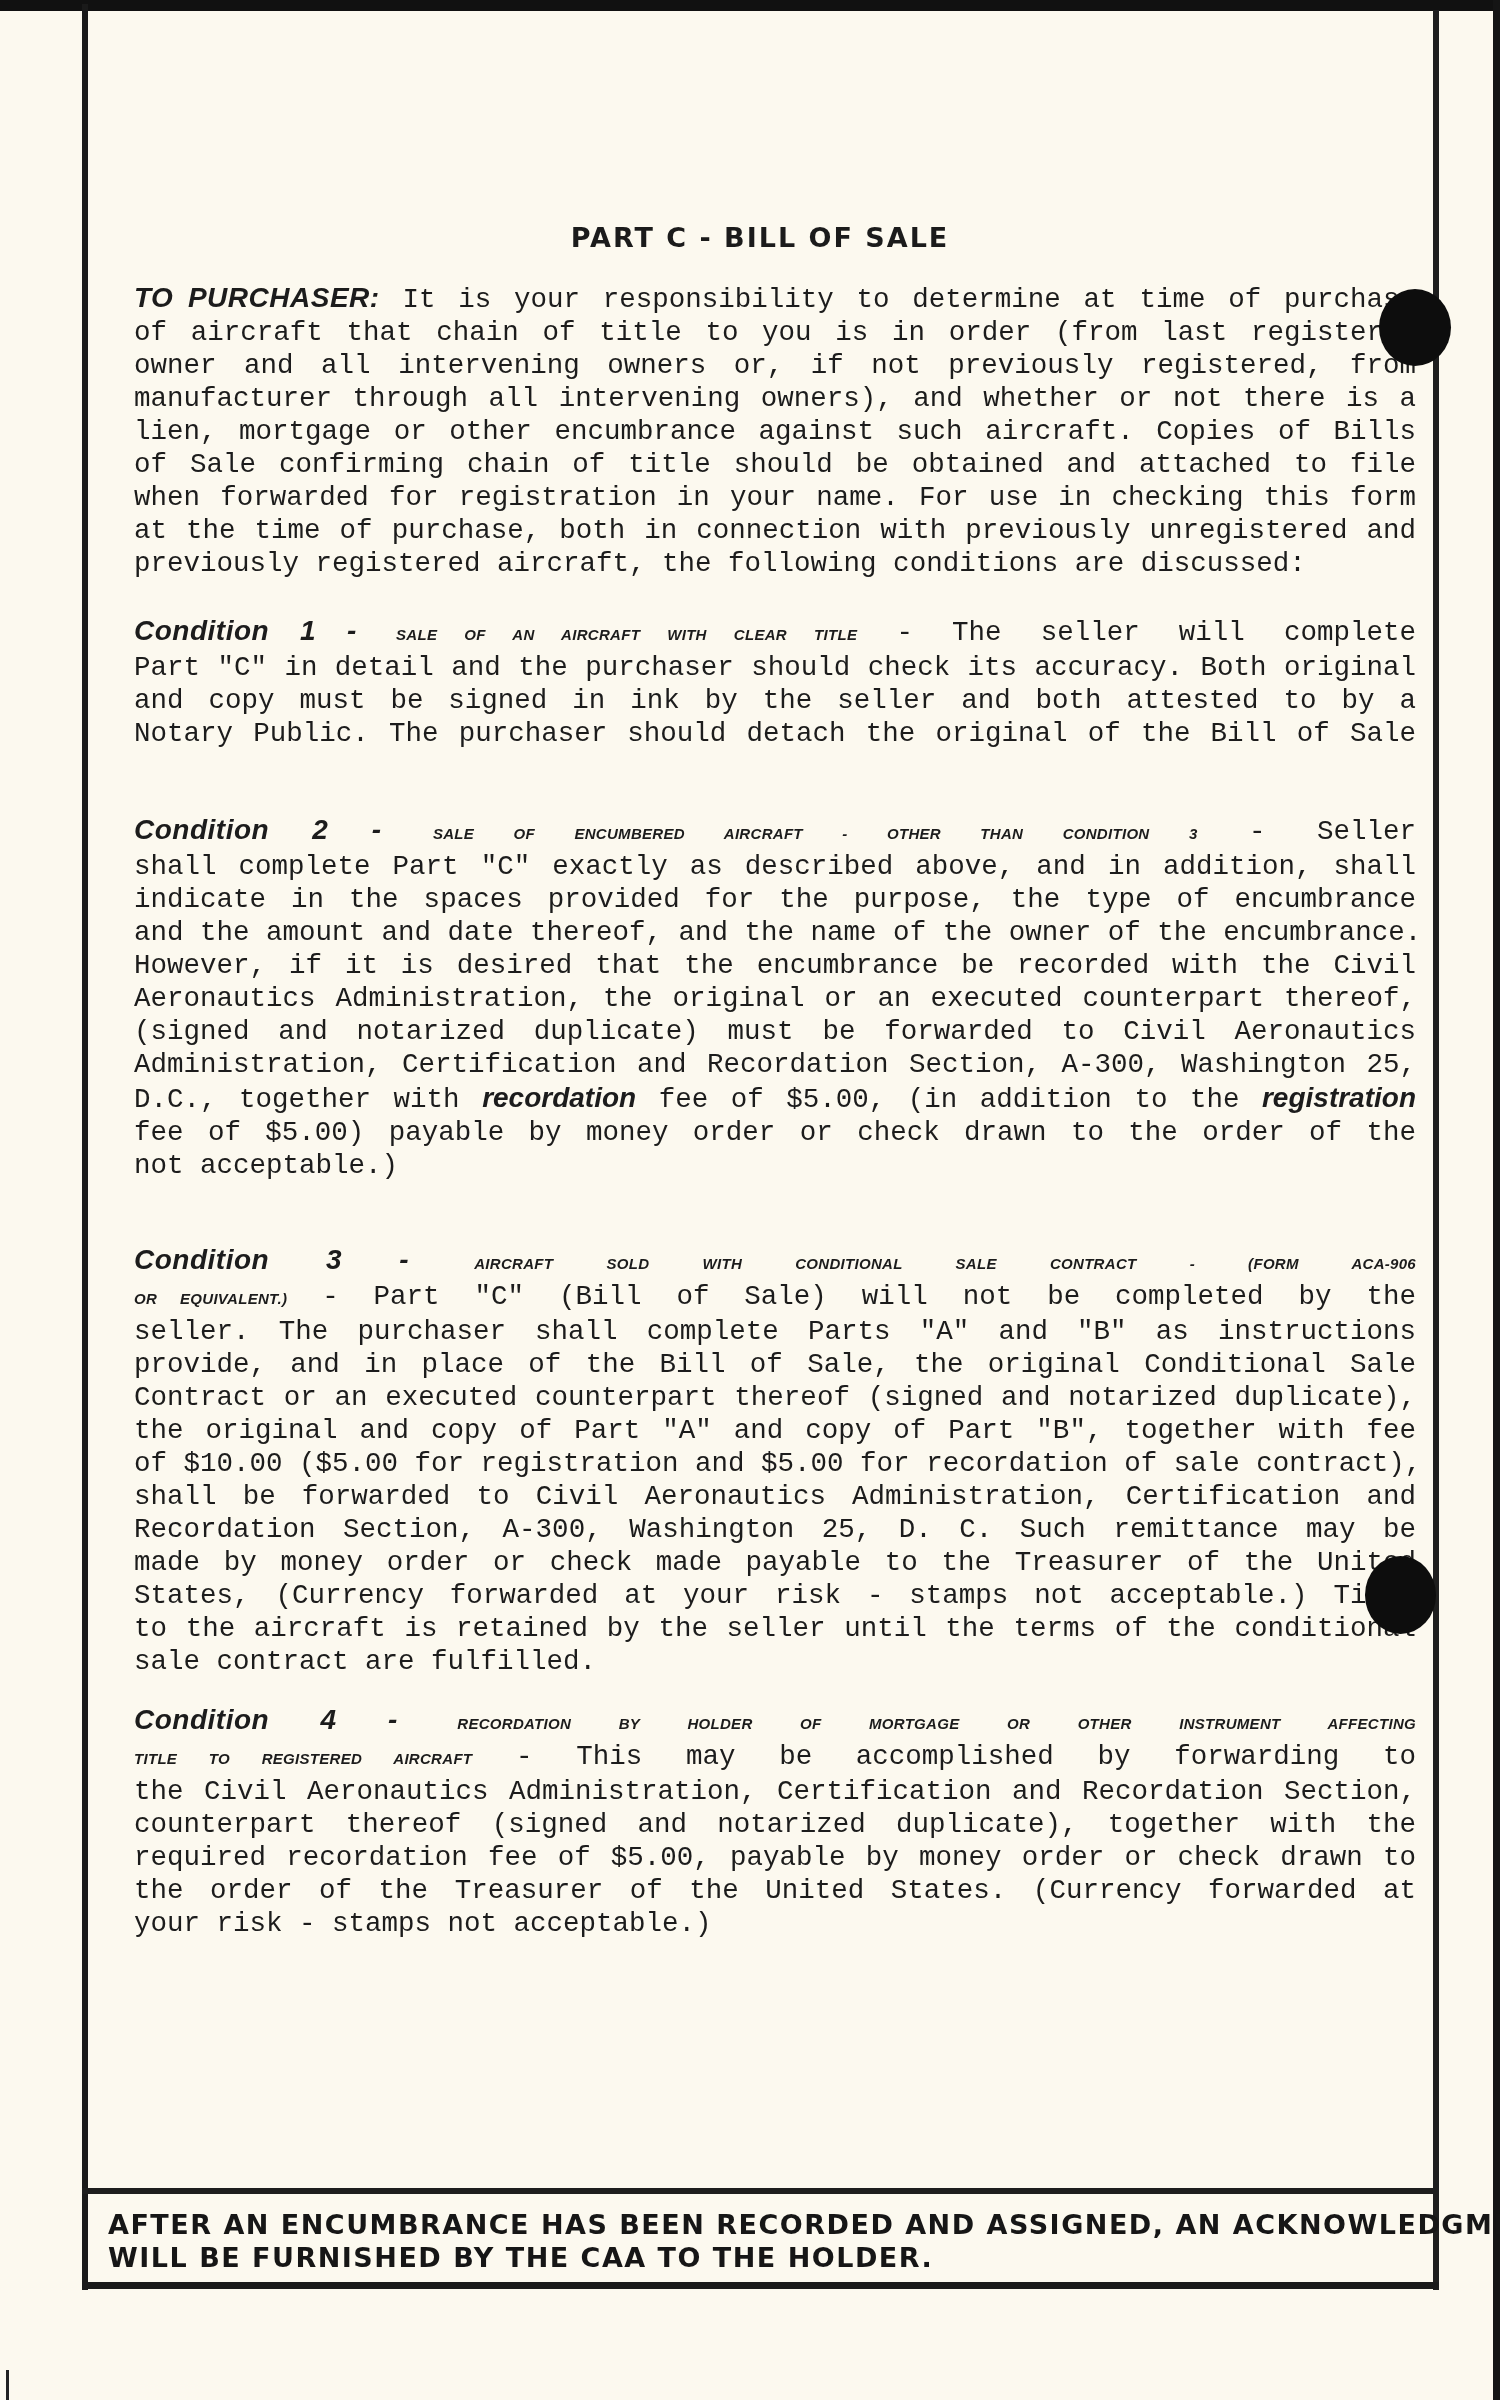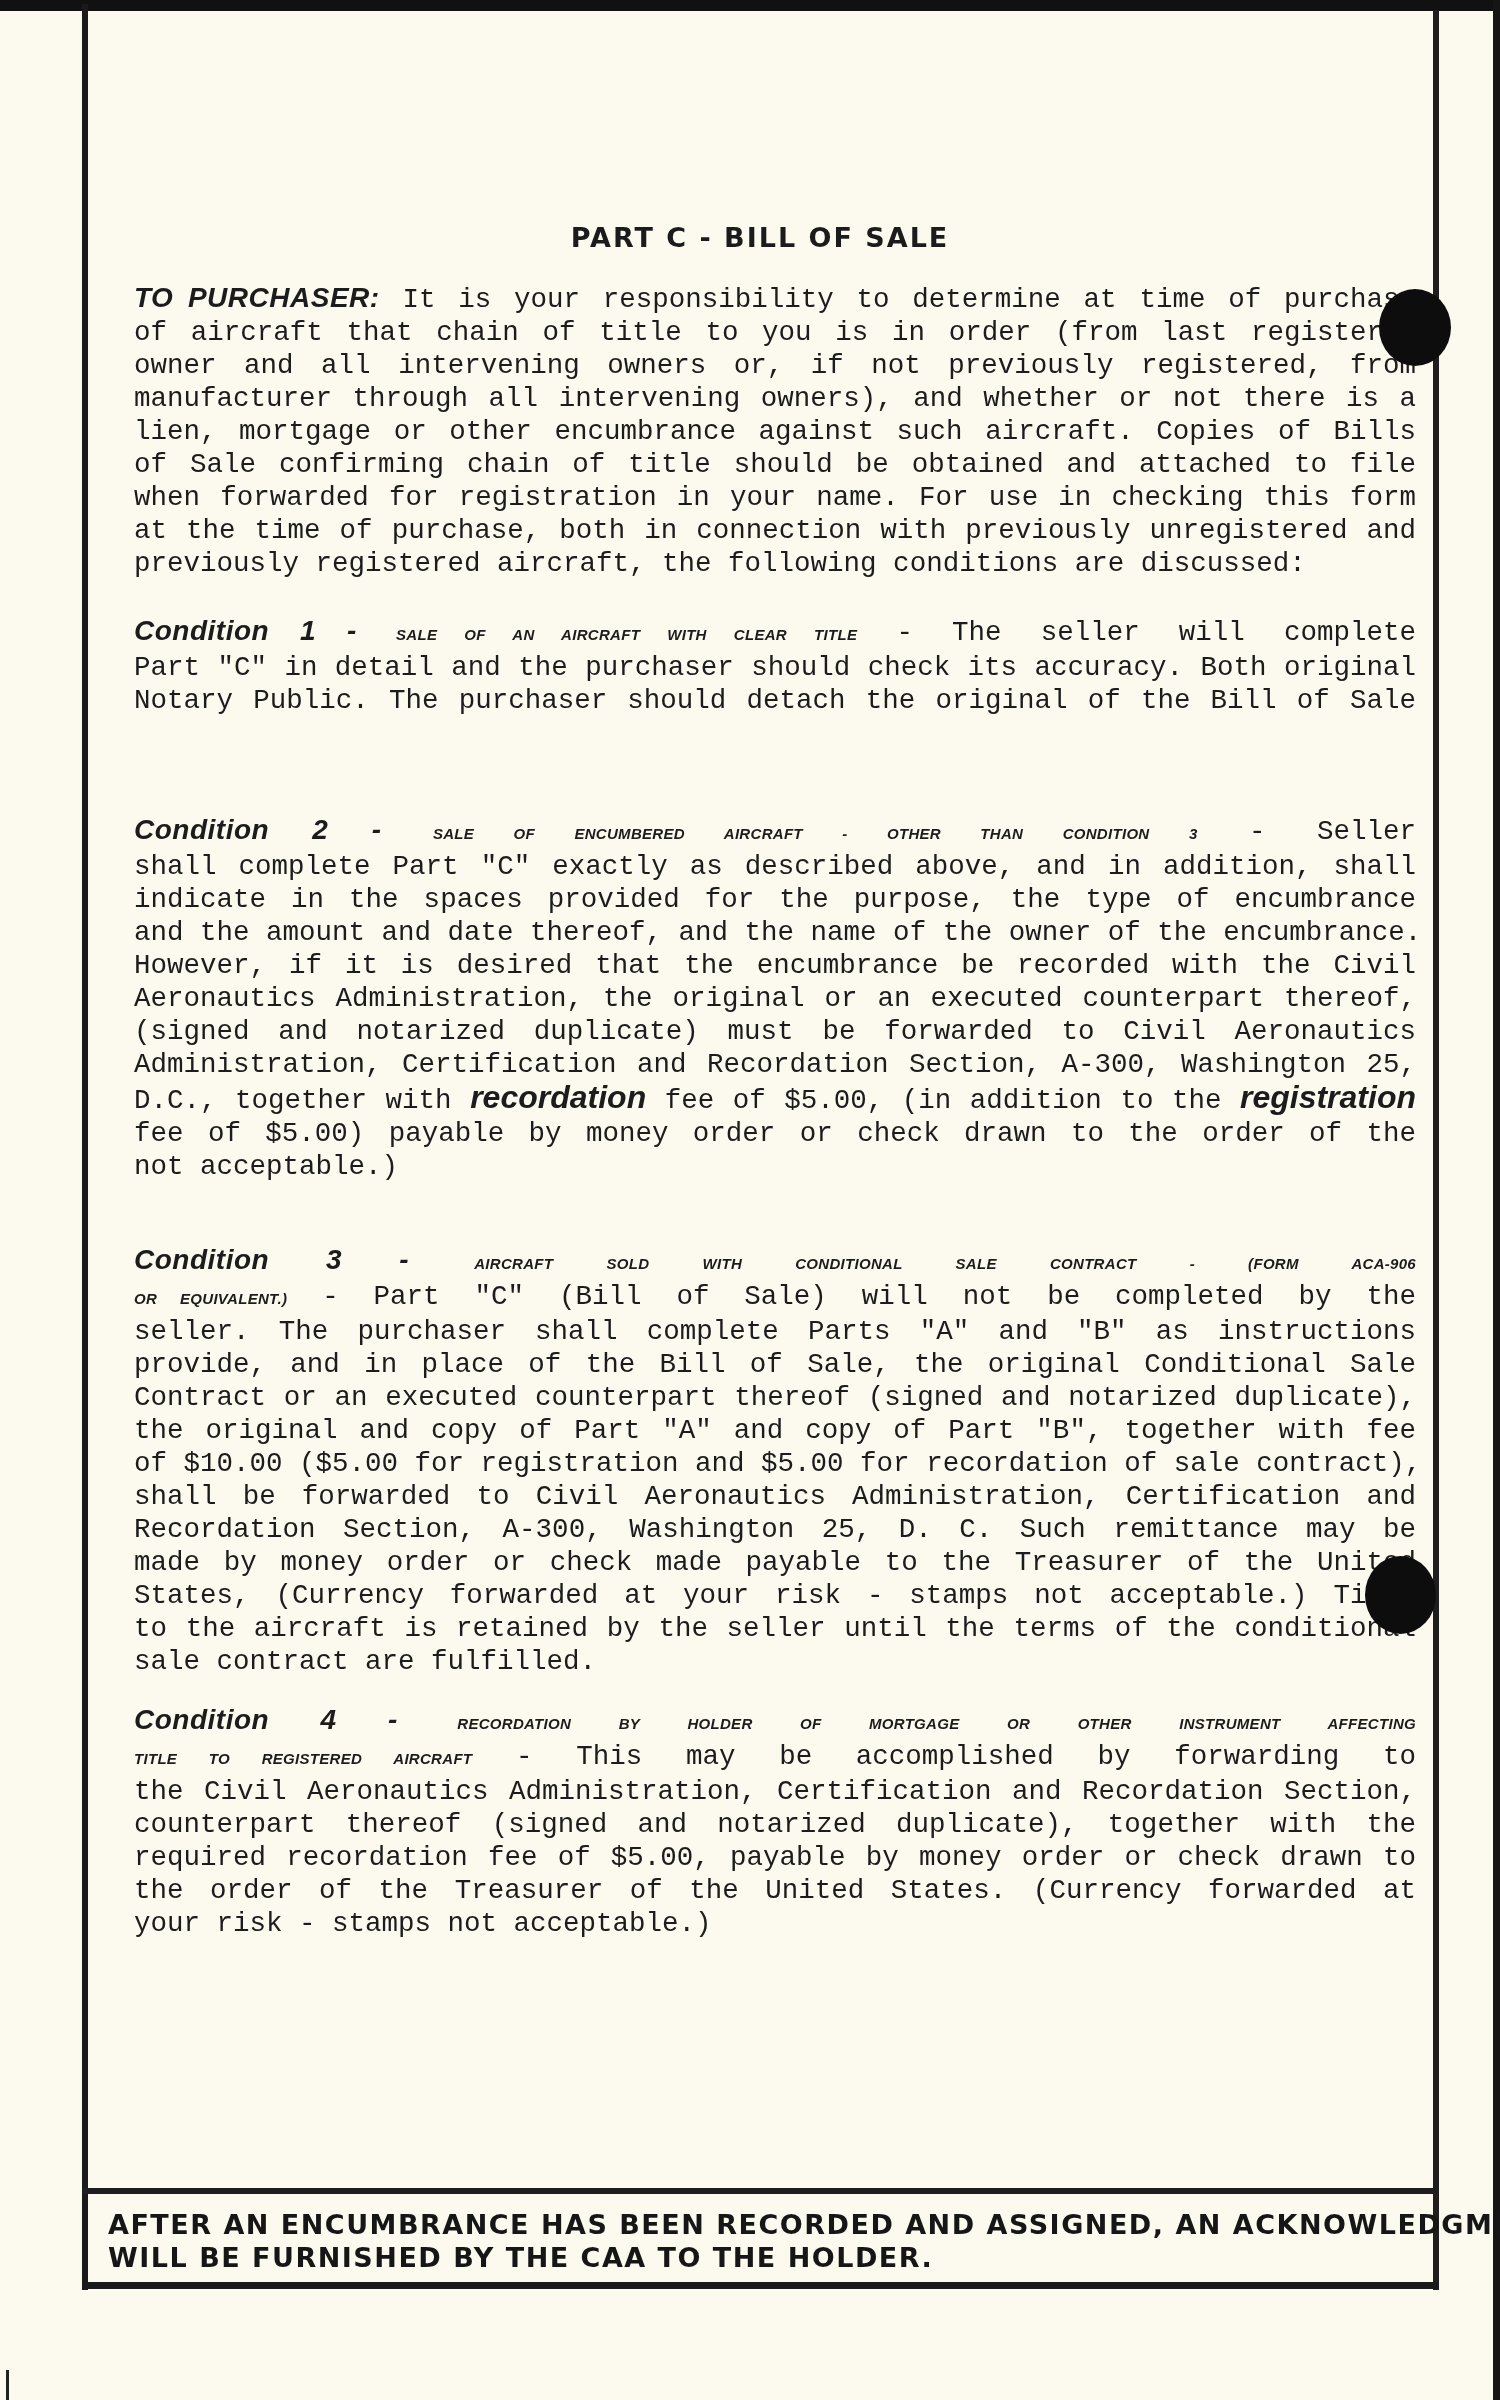--- a/index.html
+++ b/index.html
@@ -55,21 +55,21 @@
     .lead {
       font-family: "Liberation Sans", "DejaVu Sans", sans-serif; font-style: italic; font-weight: bold;
       font-size: 28px; letter-spacing: 0.5px;
     }
     .heading {
       font-family: "Liberation Sans", "DejaVu Sans", sans-serif; font-style: italic; font-weight: bold;
       font-size: 15px; letter-spacing: 0.3px;
     }
     .em {
       font-family: "Liberation Sans", "DejaVu Sans", sans-serif; font-style: italic; font-weight: bold;
-      font-size: 32px;
+      font-size: 28px;
     }
     #intro { top: 281px; }
     #cond1 { top: 614px; }
     #cond2 { top: 813px; }
     #cond3 { top: 1243px; }
     #cond4 { top: 1703px; }
     .footer-text {
       position: absolute; left: 108px; top: 2208px; width: 1320px;
       font-family: "DejaVu Sans", sans-serif; font-weight: bold;
       font-size: 27px; line-height: 33px; letter-spacing: 1.5px; color: #161616;
@@ -105,20 +105,21 @@
   <span class="line">lien, mortgage or other encumbrance against such aircraft. Copies of Bills</span>
   <span class="line">of Sale confirming chain of title should be obtained and attached to file</span>
   <span class="line">when forwarded for registration in your name. For use in checking this form</span>
   <span class="line">at the time of purchase, both in connection with previously unregistered and</span>
   <span class="line last">previously registered aircraft, the following conditions are discussed:</span>
 </div>
 
 <div class="body" id="cond1">
   <span class="line"><span class="lead">Condition 1 -</span> <span class="heading">SALE OF AN AIRCRAFT WITH CLEAR TITLE</span><span> - The seller will complete</span></span>
   <span class="line">Part "C" in detail and the purchaser should check its accuracy. Both original</span>
+  <span class="line">and copy must be signed in ink by the seller and both attested to by a</span>
   <span class="line">Notary Public. The purchaser should detach the original of the Bill of Sale</span>
 </div>
 
 <div class="body" id="cond2">
   <span class="line"><span class="lead">Condition 2 -</span> <span class="heading">SALE OF ENCUMBERED AIRCRAFT - OTHER THAN CONDITION 3</span><span> - Seller</span></span>
   <span class="line">shall complete Part "C" exactly as described above, and in addition, shall</span>
   <span class="line">indicate in the spaces provided for the purpose, the type of encumbrance</span>
   <span class="line">and the amount and date thereof, and the name of the owner of the encumbrance.</span>
   <span class="line">However, if it is desired that the encumbrance be recorded with the Civil</span>
   <span class="line">Aeronautics Administration, the original or an executed counterpart thereof,</span>

